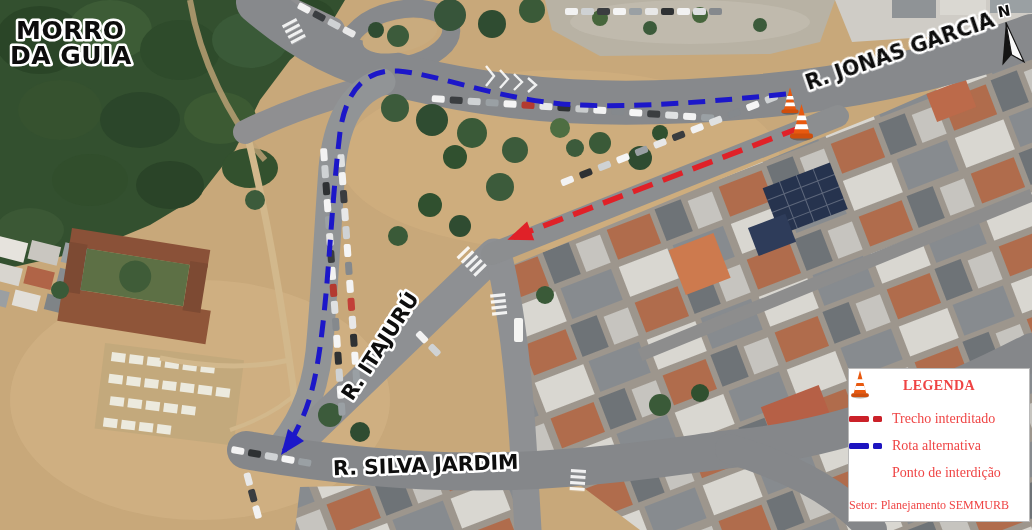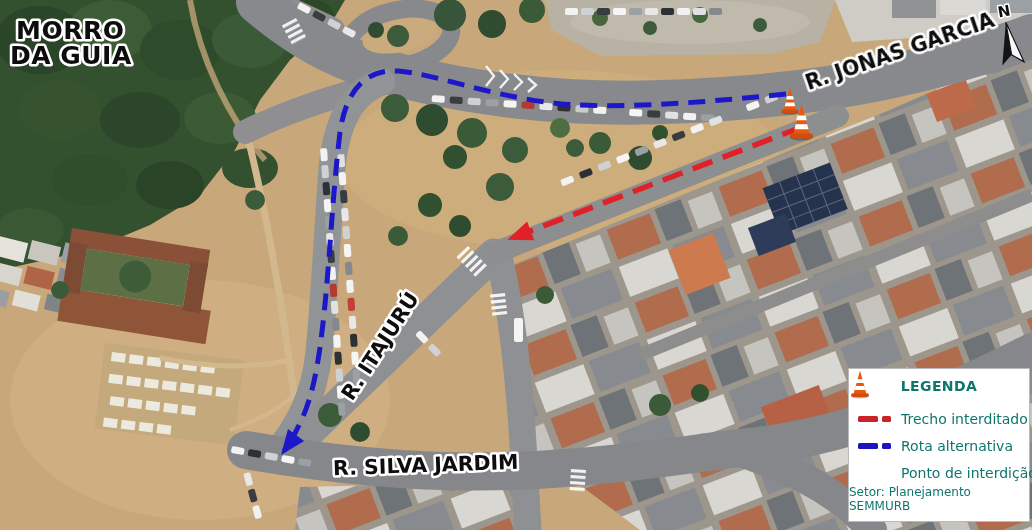--- a/index.html
+++ b/index.html
@@ -9,25 +9,25 @@
   .maplabel{font-family:"DejaVu Sans","Liberation Sans",sans-serif;
             font-weight:800;fill:#0d0d0d;stroke:#ffffff;stroke-width:5px;
             stroke-linejoin:round;paint-order:stroke;}
   .area-label{font-size:25px;letter-spacing:.5px;}
   .street-label{font-size:20.5px;}
   .north-n{font-size:15px;font-weight:800;fill:#0d0d0d;stroke:#fff;stroke-width:3px;
            paint-order:stroke;stroke-linejoin:round;}
   
   .legend{position:absolute;left:848px;top:368px;width:182px;height:154px;
           background:#ffffff;border:1px solid #b9b9b9;box-sizing:border-box;
-          color:#0f766e;}
+          color:#ef4444;font-family:Liberation Serif, serif;}
   .legend-title{text-align:center;font-weight:700;font-size:14px;margin-top:9px;
                 letter-spacing:.4px;}
   .legend-rows{margin-top:11px;}
-  .legend-row{display:flex;align-items:center;height:27px;padding-left:9px;}
+  .legend-row{display:flex;align-items:center;height:27px;}
   .legend-row .lbl{font-size:14px;margin-left:9px;white-space:nowrap;}
   .dash{display:flex;align-items:center;width:34px;flex:0 0 34px;}
   .dash i{display:inline-block;height:6px;border-radius:1.5px;}
   .dash .long{width:20px;margin-right:4px;}
   .dash .short{width:9px;}
   .dash.red i{background:#cb2129;}
   .dash.blue i{background:#1d14c0;}
   .cone-cell{width:34px;flex:0 0 34px;display:flex;justify-content:flex-start;
              padding-left:4px;box-sizing:border-box;}
   .legend-footer{position:absolute;left:0;right:0;bottom:8px;text-align:left;

